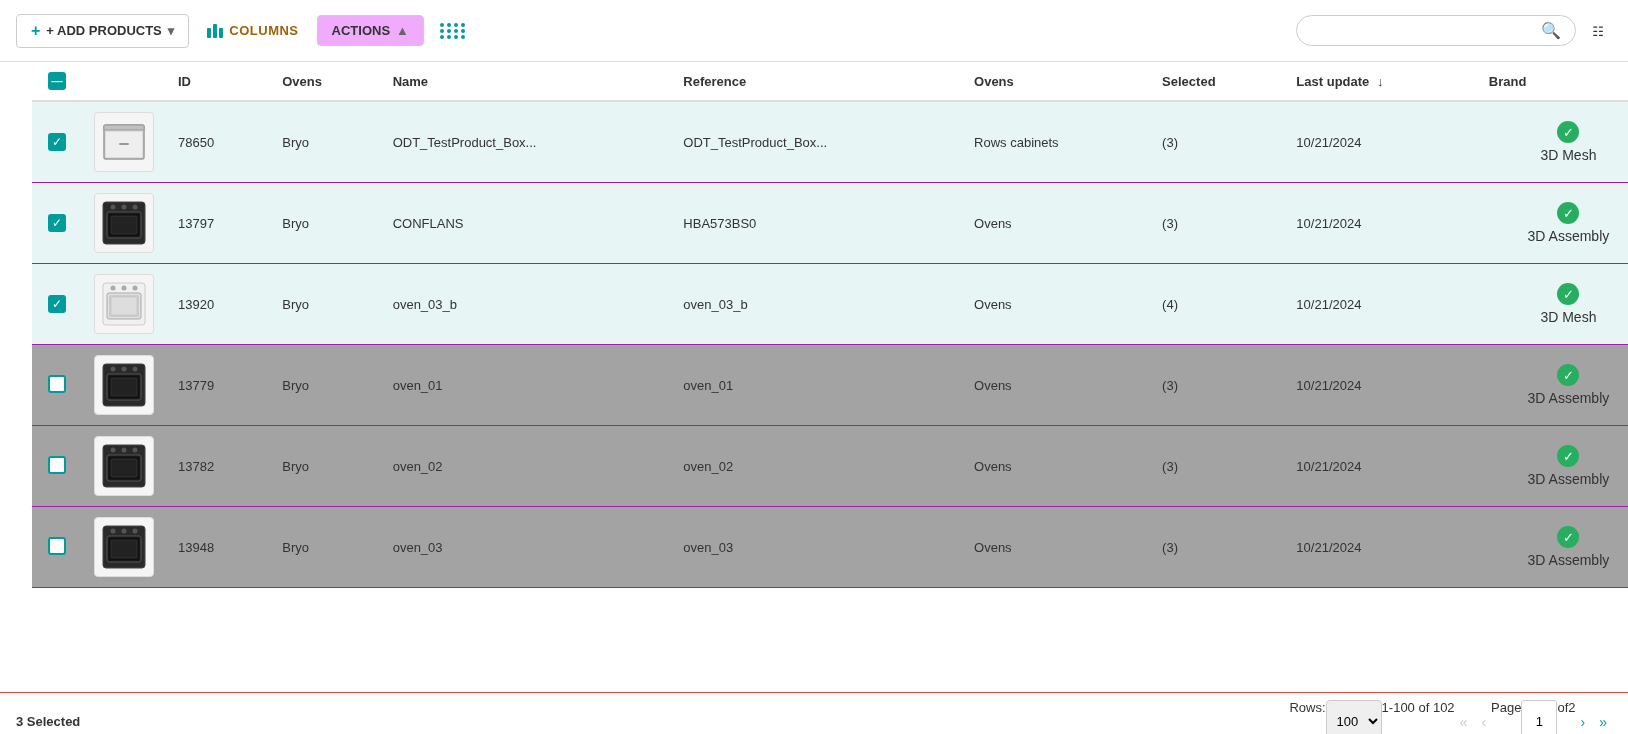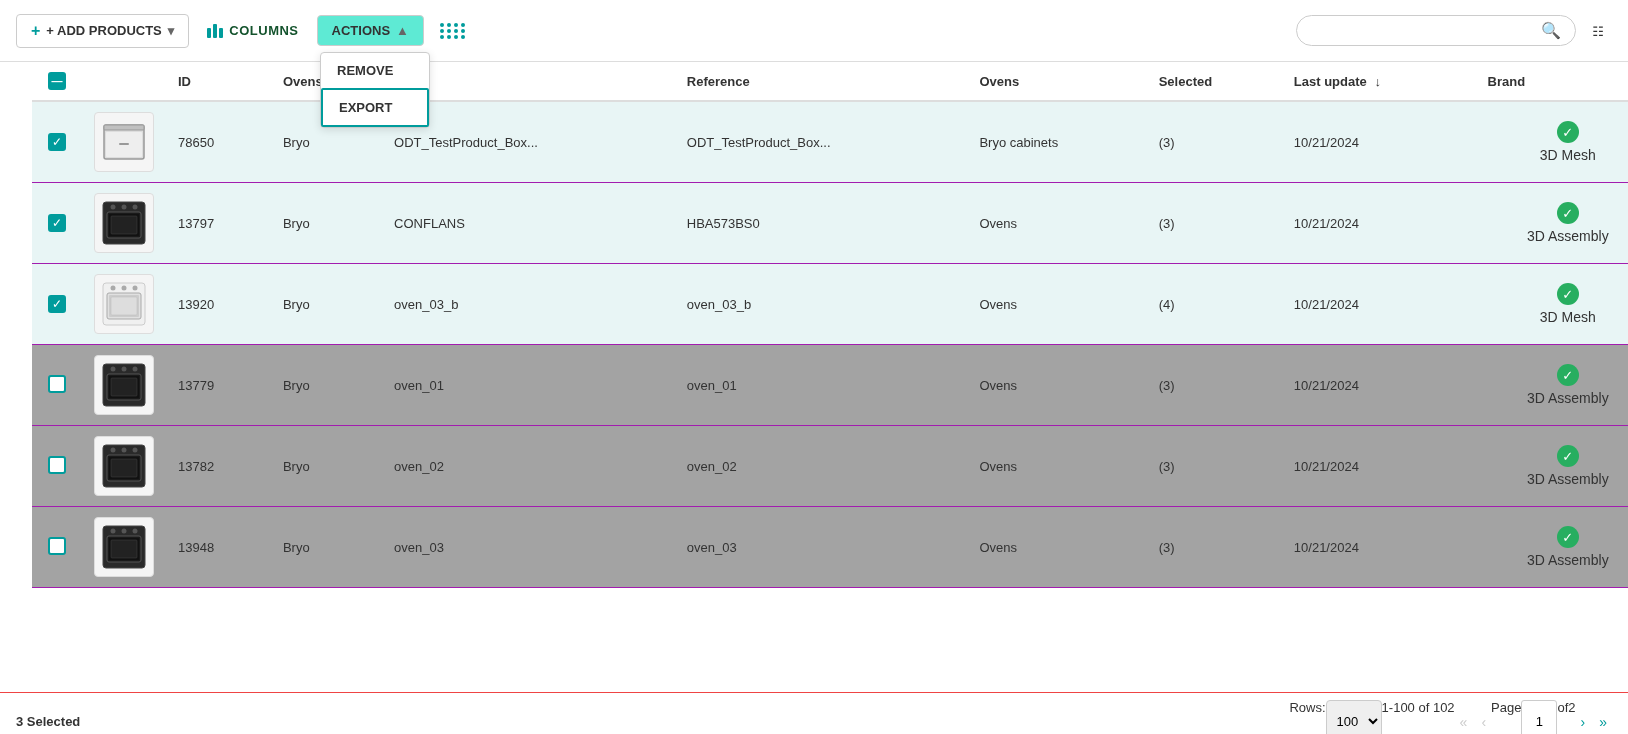--- a/index.html
+++ b/index.html
@@ -34,41 +34,41 @@
     .btn-columns {
       display: flex;
       align-items: center;
       gap: 6px;
       background: #fff;
       border: none;
       padding: 7px 10px;
       cursor: pointer;
       font-size: 13px;
       font-weight: 700;
-      color: #14532d;
+      color: #a16207;
       text-transform: uppercase;
       letter-spacing: 0.5px;
     }
     .columns-icon {
       display: flex;
       gap: 2px;
       align-items: flex-end;
     }
     .columns-icon span {
       display: inline-block;
       width: 4px;
       background: #009c9c;
       border-radius: 1px;
     }
 
     .btn-actions {
       display: flex;
       align-items: center;
       gap: 6px;
-      background: #5eead4;
+      background: #f0abfc;
       border: 1px solid #ccc;
       border-radius: 4px;
       padding: 7px 14px;
       cursor: pointer;
       font-size: 13px;
       font-weight: 600;
       color: #333;
       position: relative;
     }
     .btn-actions .chevron { color: #666; }
@@ -350,24 +350,20 @@
         <span></span>
         <span></span>
         <span></span>
       <span></span>
         <span></span>
         <span></span>
         <span></span>
     </span>
   </button>
 
-  <div class="dropdown-menu">
-    <span class="menu-item">REMOVE</span>
-    <span class="menu-item active">EXPORT</span>
-  </div>
 
   <div class="spacer"></div>
 
   <div class="search-box">
     <input type="text" placeholder="" style="">
     <span class="search-icon">🔍</span>
   </div>
 
   <button class="btn-filter">
     <span>☷</span>
@@ -404,21 +400,21 @@
       <rect x="5" y="8" width="40" height="5" rx="1" fill="#c0c0c0" stroke="#999" stroke-width="1"></rect>
       <rect x="7" y="15" width="36" height="25" rx="1" fill="#eee"></rect>
       <rect x="20" y="26" width="10" height="2" rx="1" fill="#999"></rect>
     </svg>
       </div>
     </td>
     <td>78650</td>
     <td>Bryo</td>
     <td>ODT_TestProduct_Box...</td>
     <td>ODT_TestProduct_Box...</td>
-    <td>Bryo cabinets</td>
+    <td>Rows cabinets</td>
     <td>(3)</td>
     <td>10/21/2024</td>
     <td>
       <div class="status-badge">
         <div class="status-icon">✓</div>
         <span class="status-label">3D Mesh</span>
       </div>
     </td>
   </tr>
         <tr class="selected-row">

